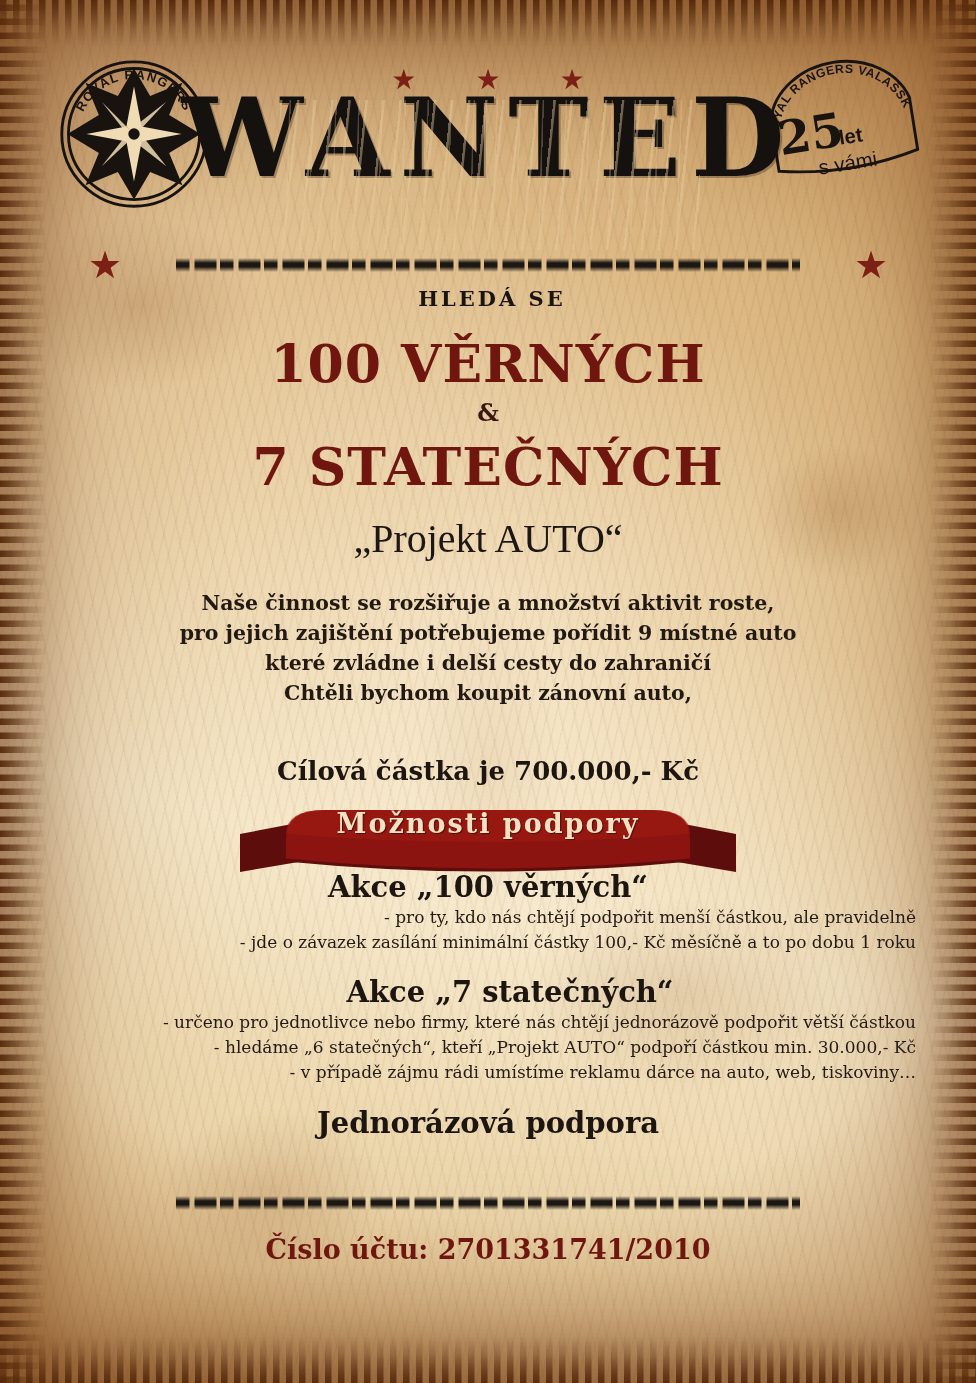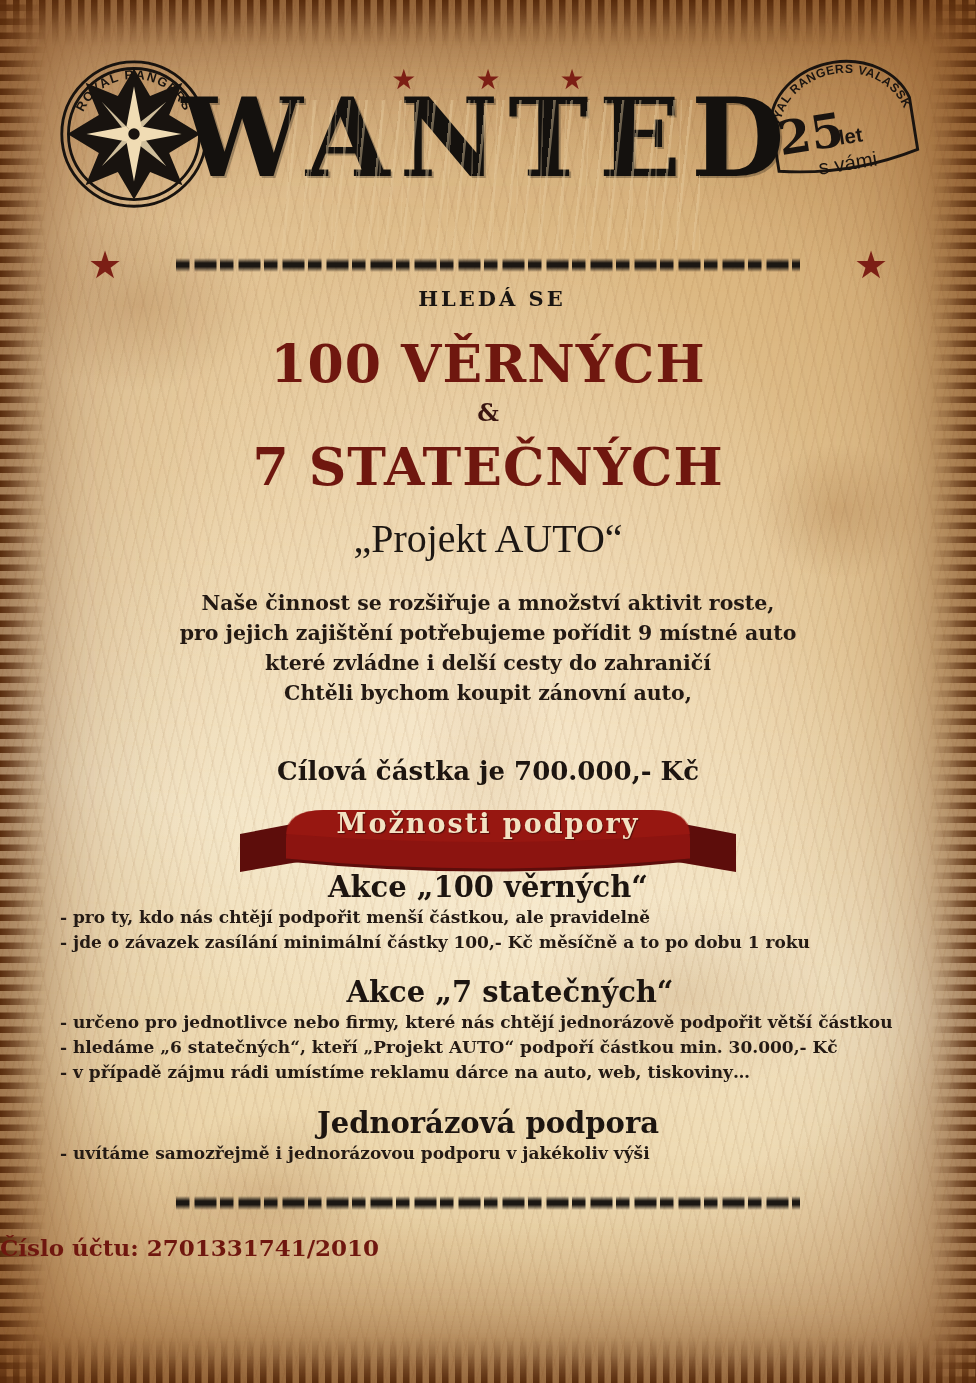--- a/index.html
+++ b/index.html
@@ -265,41 +265,42 @@
     left: 0; right: 0;
     text-align: center;
     font-family: "DejaVu Serif", serif;
     font-weight: bold;
     font-size: 29px;
     color: #1d1510;
   }
   .sec-lines {
     position: absolute;
     left: 60px; right: 60px;
-    text-align: left;
-    font-family: "DejaVu Serif", serif;
-    font-weight: bold;
+    text-align: right;
+    font-family: "DejaVu Serif", serif;
+    font-weight: normal;
     font-size: 17px;
     line-height: 25px;
     color: #241a14;
   }
 
   .t1 { top: 870px; }
   .l1 { top: 905px; }
   .t2 { top: 975px; padding-left: 44px; }
   .l2 { top: 1010px; }
   .t3 { top: 1106px; }
   .l3 { top: 1141px; }
 
   .account {
     position: absolute;
     left: 0; right: 0; top: 1234px;
-    font-family: "DejaVu Serif", serif;
-    font-weight: bold;
-    font-size: 23px;
+    text-align: center;
+    font-family: "DejaVu Serif", serif;
+    font-weight: bold;
+    font-size: 27px;
     color: #6f170f;
   }
 </style>
 </head>
 <body>
 
 <div class="poster">
 
   <div class="paper-fibres"></div>
   <div class="paper-stains"></div>
@@ -391,23 +392,20 @@
     </div>
 
     <div class="sec-title t2">Akce „7 statečných“</div>
     <div class="sec-lines l2">
       <div>- určeno pro jednotlivce nebo firmy, které nás chtějí jednorázově podpořit větší částkou</div>
       <div>- hledáme „6 statečných“, kteří „Projekt AUTO“ podpoří částkou min. 30.000,- Kč</div>
       <div>- v případě zájmu rádi umístíme reklamu dárce na auto, web, tiskoviny…</div>
     </div>
 
     <div class="sec-title t3">Jednorázová podpora</div>
-    <div class="sec-lines l3">
-      <div>- uvítáme samozřejmě i jednorázovou podporu v jakékoliv výši</div>
-    </div>
 
     <div class="rule bottom"></div>
 
     <div class="account">Číslo účtu: 2701331741/2010</div>
   </div>
 
   <div class="edge edge-top"></div>
   <div class="edge edge-bottom"></div>
   <div class="edge edge-left"></div>
   <div class="edge edge-right"></div>

